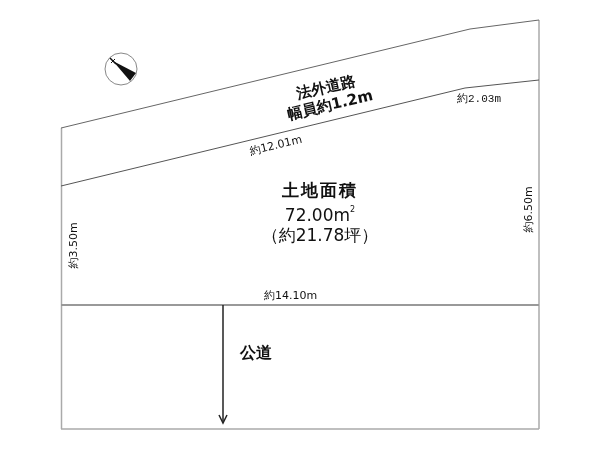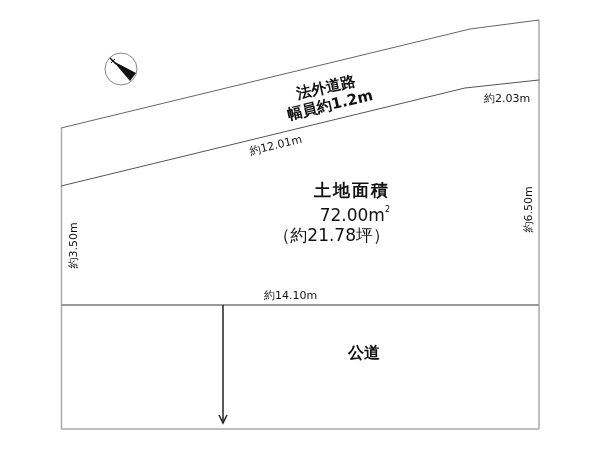--- a/index.html
+++ b/index.html
@@ -5,24 +5,24 @@
     html, body { margin: 0; padding: 0; background: #ffffff; }
     body { width: 600px; height: 450px; position: relative; overflow: hidden;
            font-family: "DejaVu Sans", "Liberation Sans", sans-serif; color: #111; }
     svg.plan { position: absolute; left: 0; top: 0; }
     .lbl { position: absolute; white-space: nowrap; color: #111; }
     .small { font-size: 11px; }
     .road-top { font-size: 15px; font-weight: bold; line-height: 18px; text-align: center;
                 transform: rotate(-13deg); transform-origin: center center; }
     .dim-rot { transform: rotate(-13.5deg); transform-origin: left center; }
     .vert-l { transform: rotate(-90deg); transform-origin: center center; }
-    .area { font-size: 17px; font-weight: bold; line-height: 20px; text-align: right; }
+    .area { font-size: 17px; font-weight: bold; line-height: 20px; text-align: center; }
     .area .sub { font-weight: normal; }
     .area sup { font-size: 8px; vertical-align: 9px; }
-    .road-bottom { font-size: 16px; font-weight: bold; line-height: 20px; text-align: right; }
+    .road-bottom { font-size: 16px; font-weight: bold; line-height: 20px; text-align: left; }
   </style>
 </head>
 <body>
 
 <svg class="plan" width="600" height="450" viewBox="0 0 600 450">
 
   <line x1="61.5" y1="128" x2="61.5" y2="429" stroke="#aaaaaa" stroke-width="1.5"></line>
 
   <line x1="539" y1="20" x2="539" y2="429" stroke="#aaaaaa" stroke-width="1.5"></line>
 
@@ -46,21 +46,21 @@
     <line x1="8" y1="12" x2="12" y2="8" stroke="#111111" stroke-width="1"></line>
   </svg>
 </div>
 
 <div class="lbl road-top" style="left:268px; top:78px; width:120px;">
   <div>法外道路</div>
   <div>幅員約1.2m</div>
 </div>
 
 <div class="lbl small dim-rot" style="left:250px; top:144px;">約12.01m</div>
-<div class="lbl small" style="left:484px; top:91px;">約2.03m</div>
+<div class="lbl small" style="left:457px; top:91px;font-family:Liberation Mono, monospace;">約2.03m</div>
 <div class="lbl small vert-l" style="left:500px; top:202px; width:56px; text-align:center;">約6.50m</div>
 <div class="lbl small vert-l" style="left:45px; top:238px; width:56px; text-align:center;">約3.50m</div>
 <div class="lbl small" style="left:264px; top:288px;">約14.10m</div>
 
 <div class="lbl area" style="left:250px; top:180px; width:140px;">
   <div style="letter-spacing:2px;">土地面積</div>
   <div class="sub"><span>72.00m</span><sup>2</sup></div>
   <div class="sub">（約21.78坪）</div>
 </div>
 

